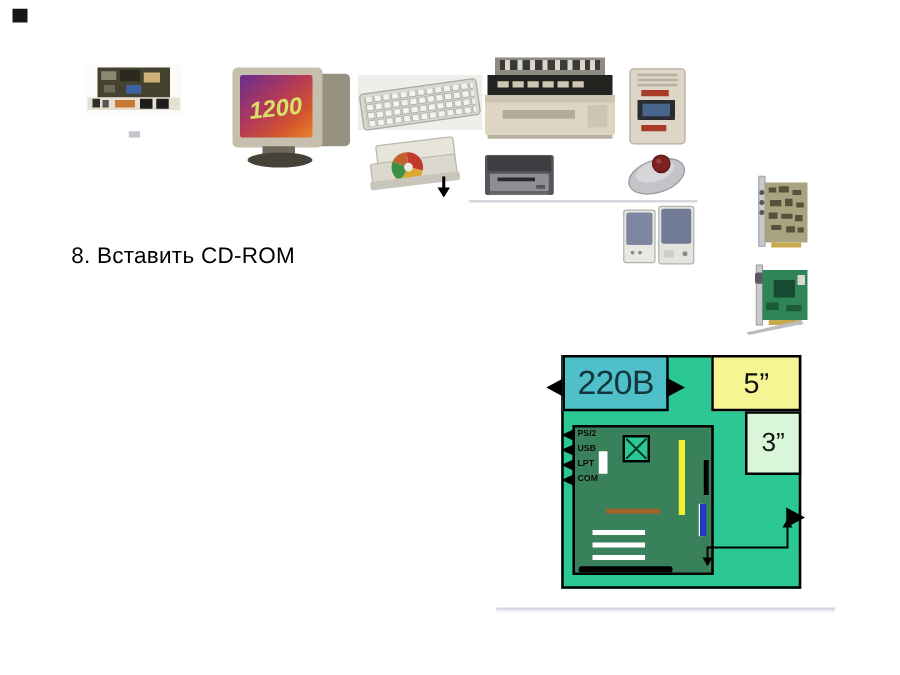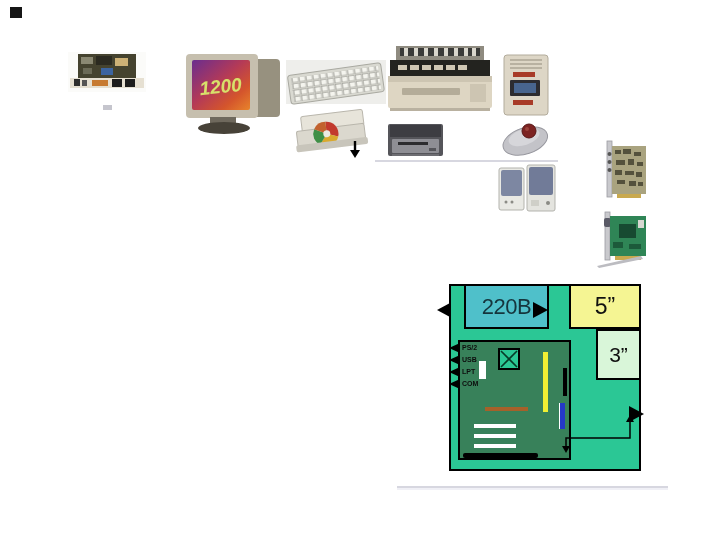--- a/index.html
+++ b/index.html
@@ -28,23 +28,23 @@
   .gline{background:#d7d7e0;}
   #line-row2{left:375px;top:160px;width:183px;height:2px;}
   #line-bottom{left:397px;top:486px;width:271px;height:2px;box-shadow:0 2px 0 #f0f0f6;}
 
   #caption{left:57px;top:194px;font-size:18px;color:#000;letter-spacing:.2px;}
 
   
   #diagram{left:436px;top:280px;width:216px;height:202px;}
   #diagram .box{position:absolute;box-sizing:border-box;border:2px solid #000;}
   #case-rect{left:13px;top:4px;width:192px;height:187px;background:#2bc795;}
-  #power-box{left:28px;top:4px;width:85px;height:45px;background:#4fc0ca;
+  #power-box{left:14px;top:4px;width:85px;height:45px;background:#4fc0ca;
     display:flex;align-items:center;justify-content:center;
-    font-size:22px;color:#15353d;letter-spacing:-.5px;}
+    font-size:27px;color:#15353d;letter-spacing:-.5px;}
   #bay5-box{left:133px;top:4px;width:72px;height:45px;background:#f5f593;
     display:flex;align-items:center;justify-content:center;font-size:23px;color:#101010;}
   #bay3-box{left:160px;top:49px;width:45px;height:51px;background:#d9f6d9;
     display:flex;align-items:center;justify-content:center;font-size:21px;color:#101010;}
   #mobo-rect{left:22px;top:60px;width:113px;height:120px;background:#38815a;}
 
   .arrow-left{position:absolute;width:0;height:0;border-top:7px solid transparent;
     border-bottom:7px solid transparent;border-right:13px solid #000;}
   .arrow-right{position:absolute;width:0;height:0;border-top:8px solid transparent;
     border-bottom:8px solid transparent;border-left:15px solid #000;}
@@ -244,20 +244,21 @@
     <rect x="13" y="8" width="7" height="9" rx="2" fill="#5a5a66"></rect>
     <rect x="19" y="6" width="36" height="40" fill="#2f8556"></rect>
     <rect x="28" y="14" width="17" height="14" fill="#174a31"></rect>
     <rect x="22" y="32" width="10" height="6" fill="#1c5a3a"></rect>
     <rect x="38" y="34" width="12" height="5" fill="#1c5a3a"></rect>
     <rect x="47" y="10" width="6" height="8" fill="#d8d8d2"></rect>
     <rect x="24" y="46" width="26" height="4" fill="#c9a94e"></rect>
     <polygon points="6,56 50,46 52,49 8,58" fill="#bcbcc1"></polygon>
   </svg>
 
+  <div id="caption" class="abs">8. Вставить CD-ROM</div>
 
   <div id="diagram" class="abs">
     <div id="case-rect" class="box"></div>
 
     <div id="power-box" class="box">220В</div>
     <div id="power-arrow-left" class="arrow-left"></div>
     <div id="power-arrow-right" class="arrow-right"></div>
 
     <div id="bay5-box" class="box">5”</div>
     <div id="bay3-box" class="box">3”</div>

